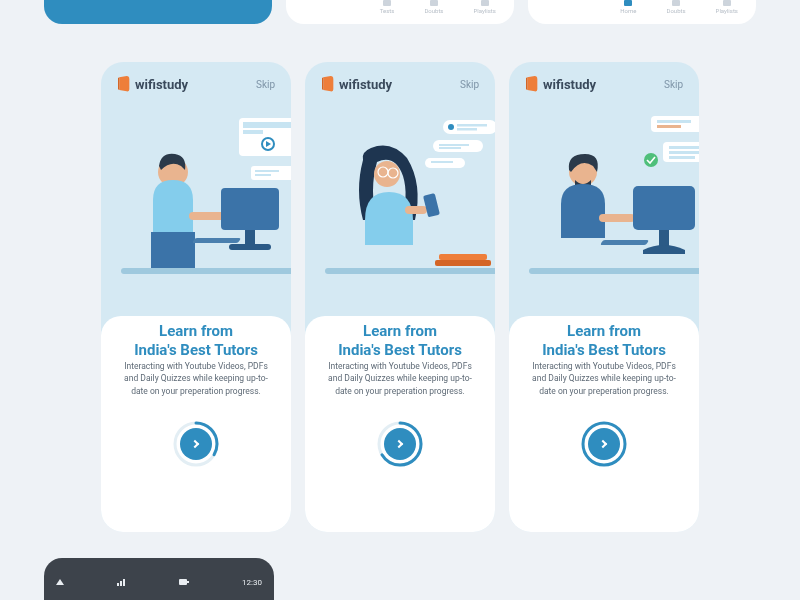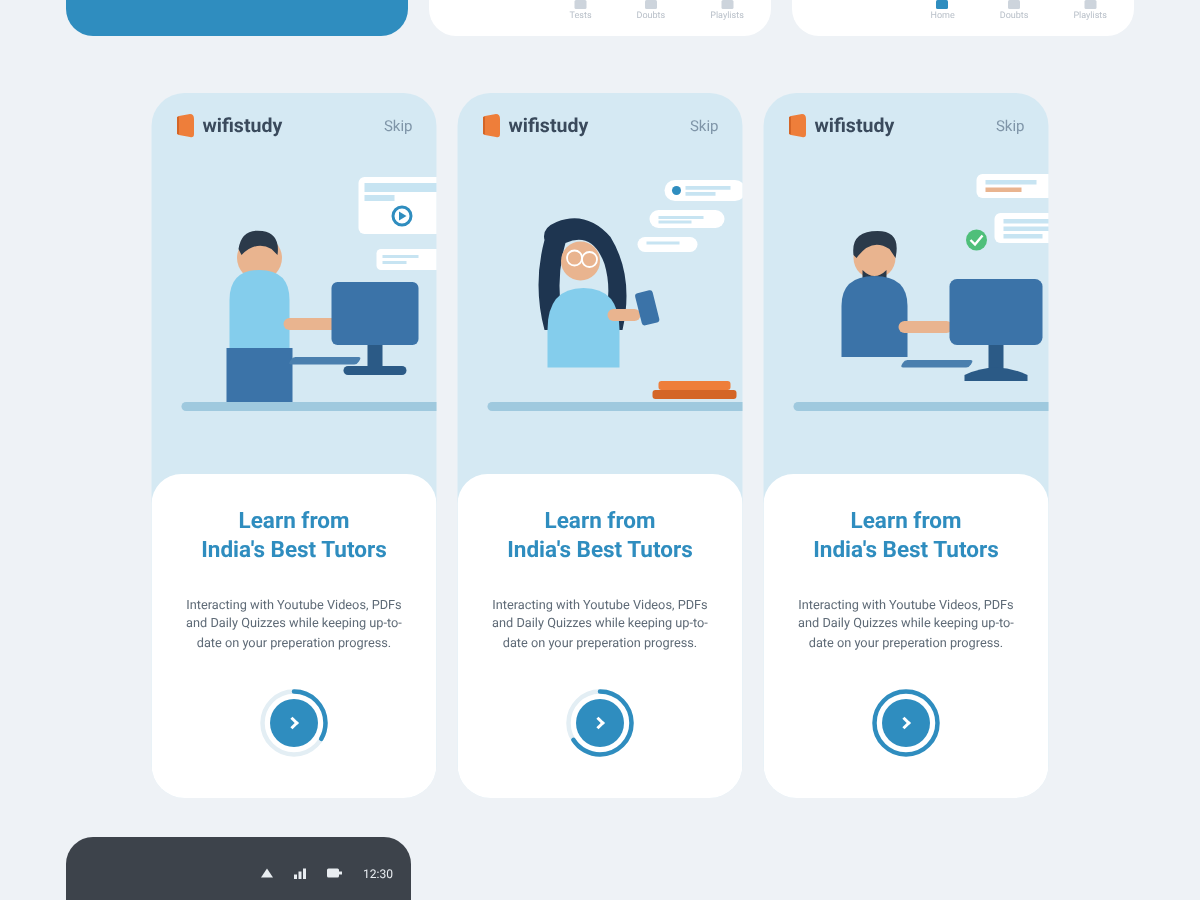--- a/index.html
+++ b/index.html
@@ -85,35 +85,35 @@
     margin-left: 46px;
   }
   .illus {
     flex: 1 1 auto;
     position: relative;
   }
   .content-card {
     background: #ffffff;
     border-radius: 20px 20px 0 0;
     margin-top: auto;
-    padding: 22px 18px 20px;
+    padding: 6px 18px 20px;
     text-align: center;
     height: 216px;
     display: flex;
     flex-direction: column;
     align-items: center;
   }
   .title-a, .title-b {
     font-size: 15px;
     font-weight: 700;
     color: #2f8dbf;
     line-height: 1.25;
   }
   .desc {
-    margin-top: 22px;
+    margin-top: 0;
     font-size: 8.5px;
     line-height: 1.5;
     color: #5f6b77;
     max-width: 190px;
   }
   .next-wrap {
     margin-top: 22px;
     width: 48px; height: 48px;
     position: relative;
     cursor: pointer;
@@ -137,21 +137,21 @@
     margin-left: -2px;
   }
 
   .bottom-artifact {
     position:absolute;
     bottom:0; left:44px;
     width:230px; height:42px;
     background:#3d434b;
     border-radius: 18px 18px 0 0;
     display:flex;
-    justify-content:flex-end;
+    justify-content:space-between;
     align-items:center;
     padding: 6px 12px 0;
     gap:14px;
     color:#e9edf1;
     font-size:8px;
   }
   .bottom-artifact .tri { width:0;height:0;border-left:4px solid transparent;border-right:4px solid transparent;border-bottom:6px solid #e9edf1;}
   .bottom-artifact .bar { width:2px;height:7px;background:#e9edf1;}
   .bottom-artifact .bars{display:flex;align-items:flex-end;gap:1px;}
   .bottom-artifact .b1{height:3px;} .bottom-artifact .b2{height:5px;} .bottom-artifact .b3{height:7px;}

